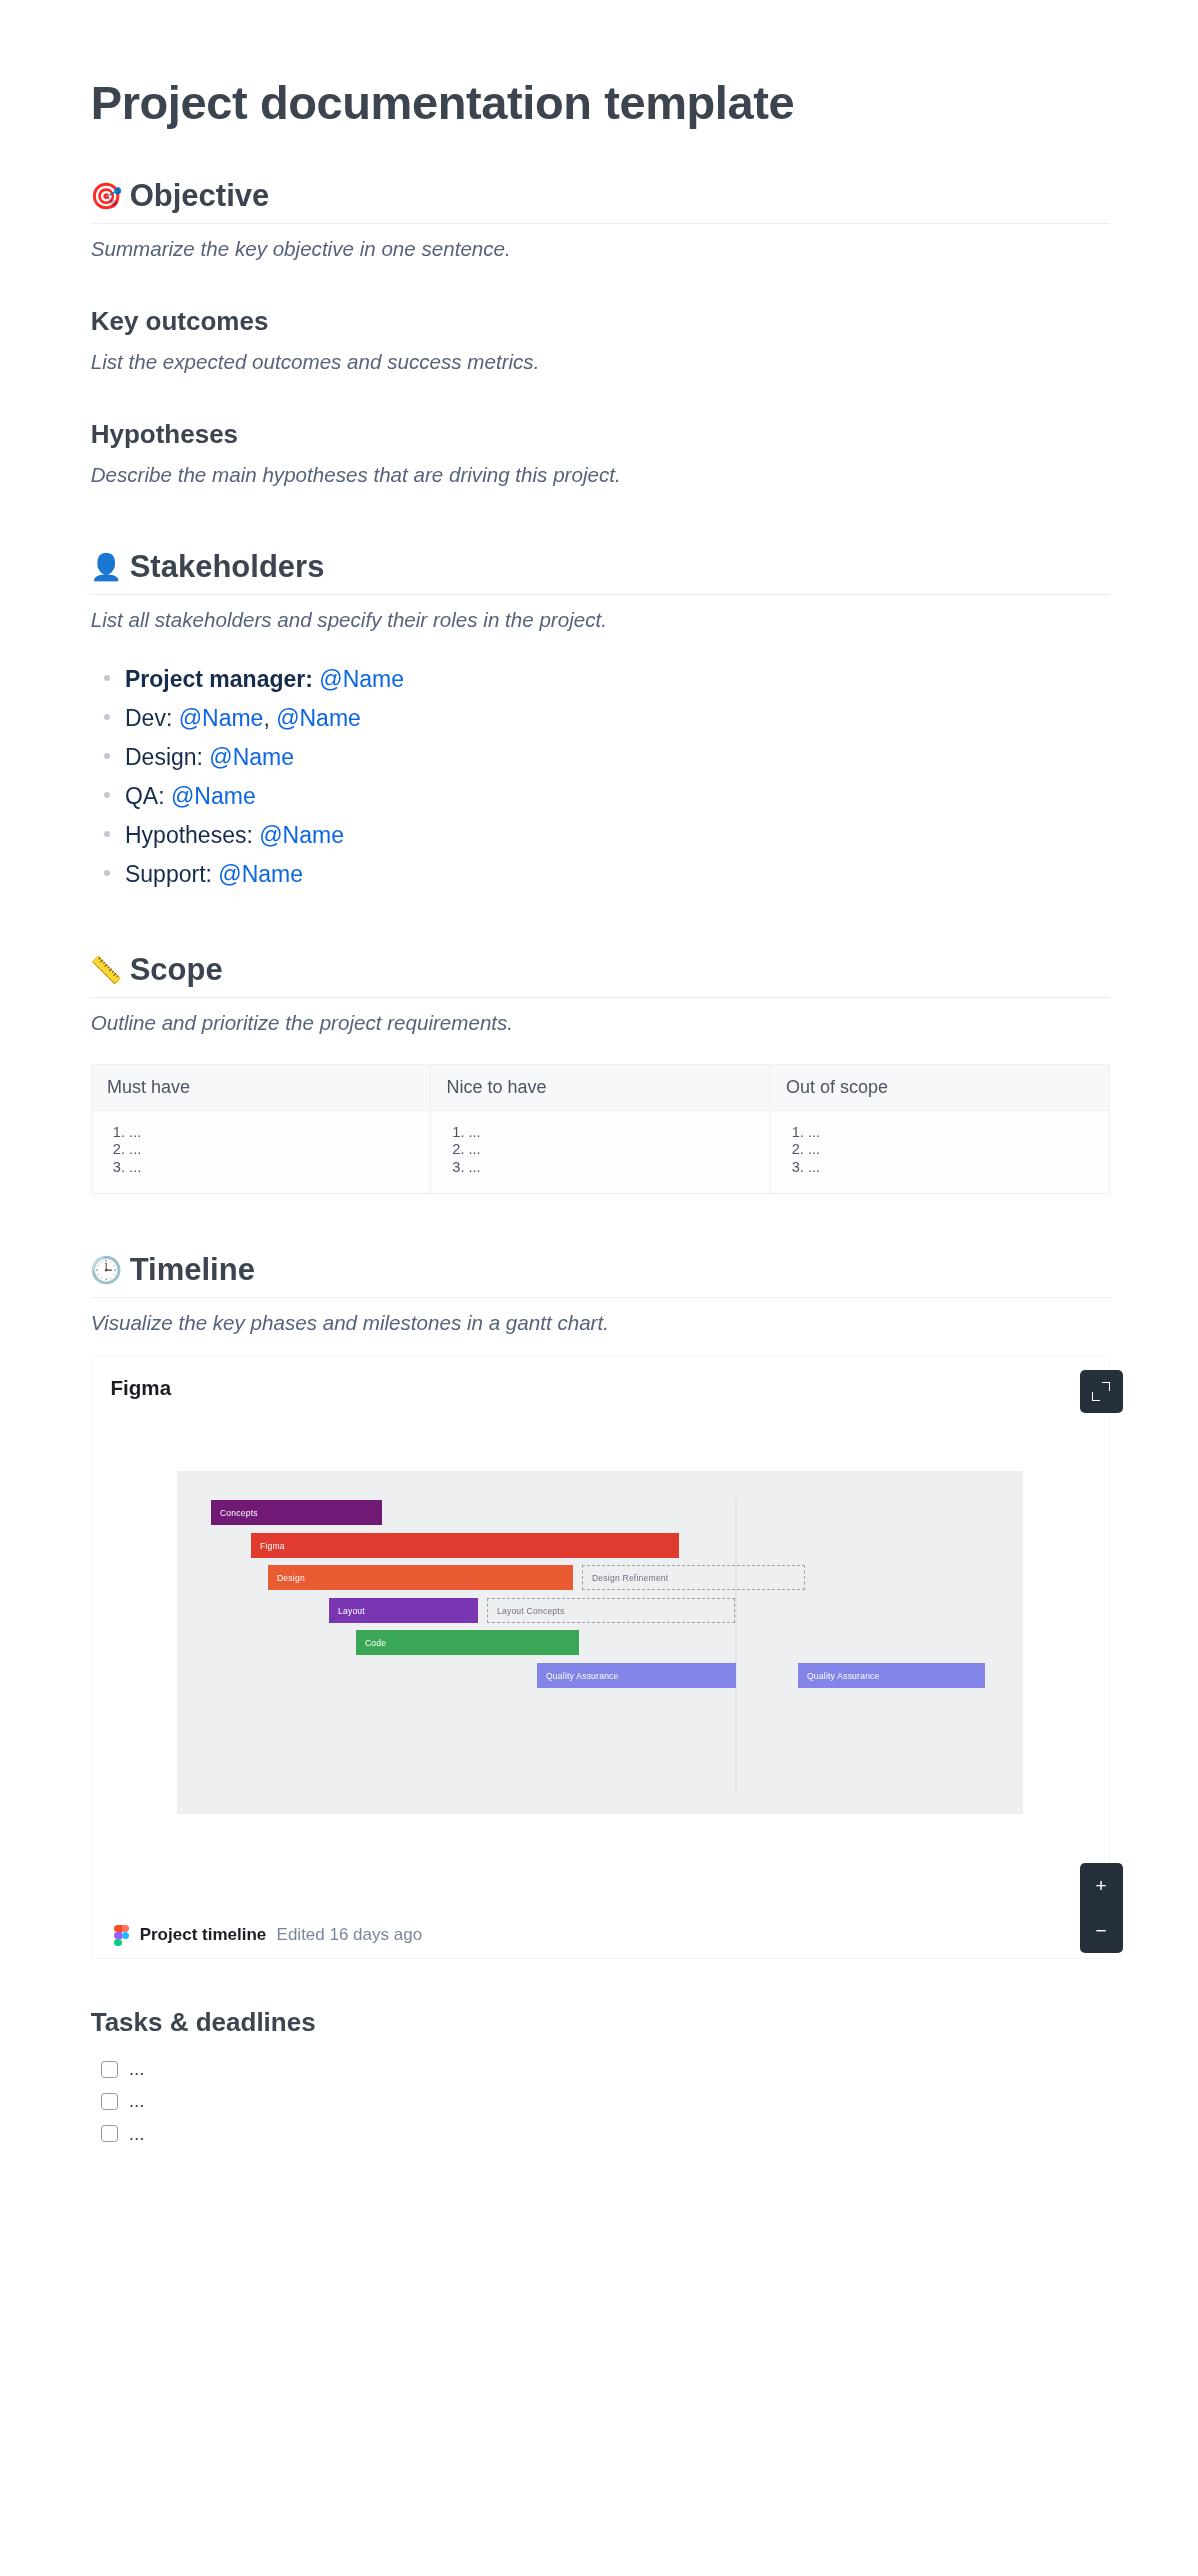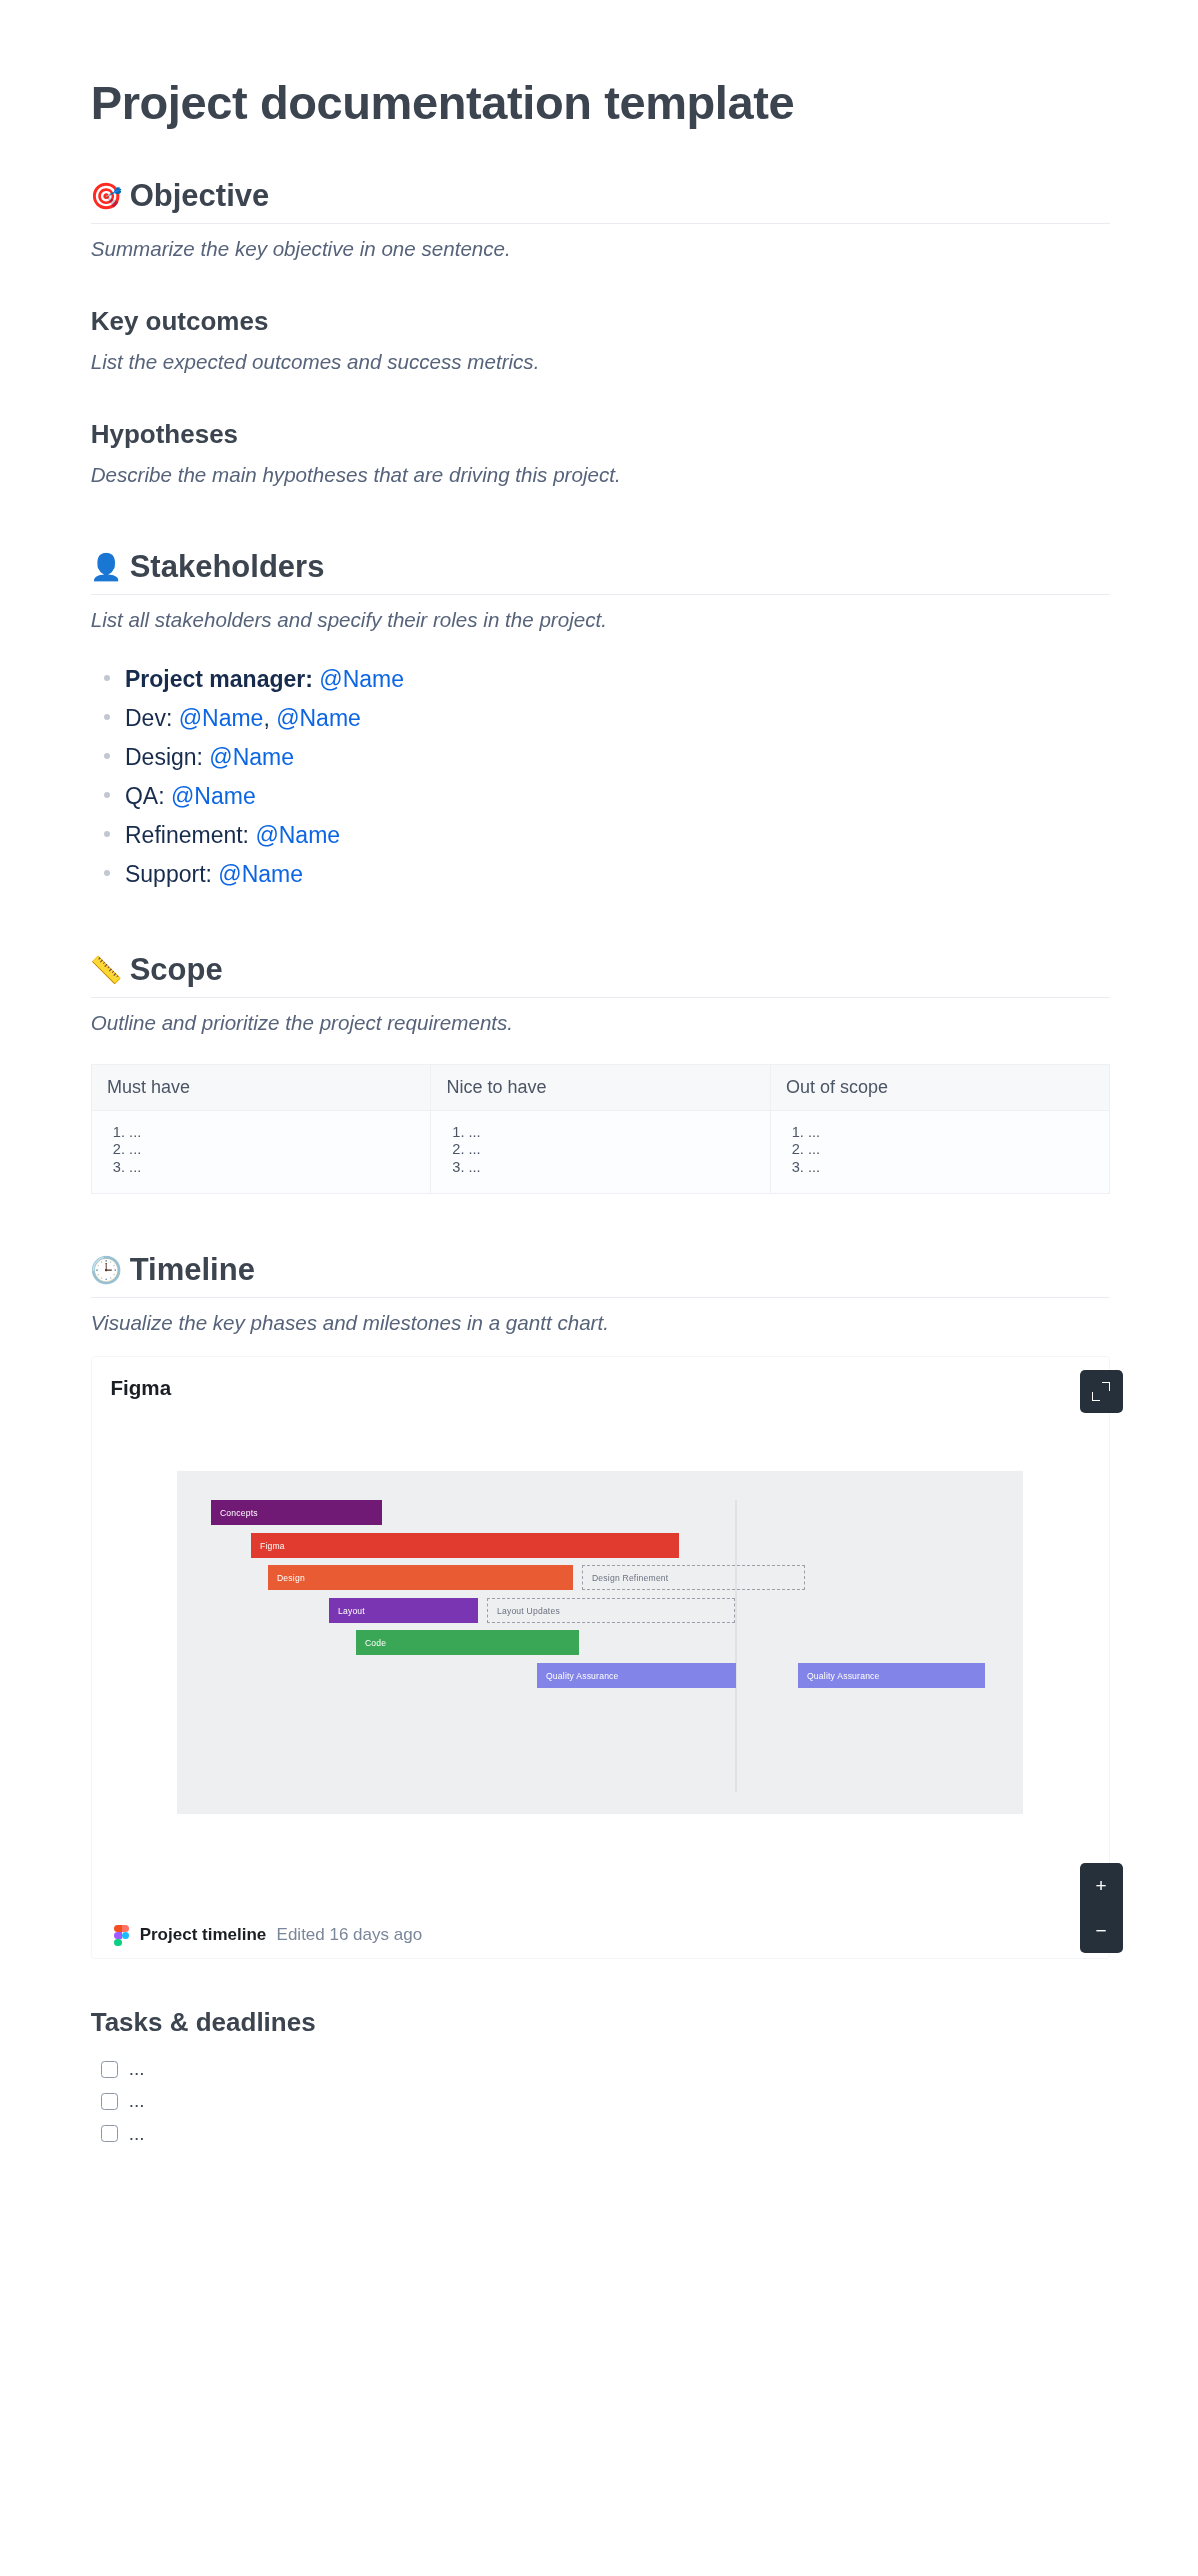--- a/index.html
+++ b/index.html
@@ -285,21 +285,21 @@
       </li>
       <li>
         <span>Design:</span>
         <a href="#" class="mention">@Name</a>
       </li>
       <li>
         <span>QA:</span>
         <a href="#" class="mention">@Name</a>
       </li>
       <li>
-        <span>Refinement:</span>
+        <span>Hypotheses:</span>
         <a href="#" class="mention">@Name</a>
       </li>
       <li>
         <span>Support:</span>
         <a href="#" class="mention">@Name</a>
       </li>
     </ul>
   </section>
 
   <section class="block">
@@ -361,21 +361,21 @@
         </div>
 
         <div class="figma-canvas">
           <div class="vline" style="left:558px;"></div>
 
           <div class="bar" style="left:34px; top:29px;  width:171px; background:#701a75;">Concepts</div>
           <div class="bar" style="left:74px; top:62px;  width:428px; background:#e13b2f;">Figma</div>
           <div class="bar" style="left:91px;top:94px; width:305px; background:#e95b32;">Design</div>
           <div class="bar dash" style="left:405px; top:94px; width:223px;">Design Refinement</div>
           <div class="bar" style="left:152px;top:127px; width:149px; background:#7a35b3;">Layout</div>
-          <div class="bar dash" style="left:310px; top:127px; width:248px;">Layout Updates</div>
+          <div class="bar dash" style="left:310px; top:127px; width:248px;">Layout Concepts</div>
           <div class="bar" style="left:179px;top:159px; width:223px; background:#3aa757;text-align:right;">Code</div>
           <div class="bar" style="left:360px;top:192px; width:199px; background:#8384e8;">Quality Assurance</div>
           <div class="bar" style="left:621px;top:192px; width:187px; background:#8384e8;">Quality Assurance</div>
         </div>
 
         <div class="zoom-group">
           <div class="fbtn">+</div>
           <div class="fbtn">−</div>
         </div>
       </div>

